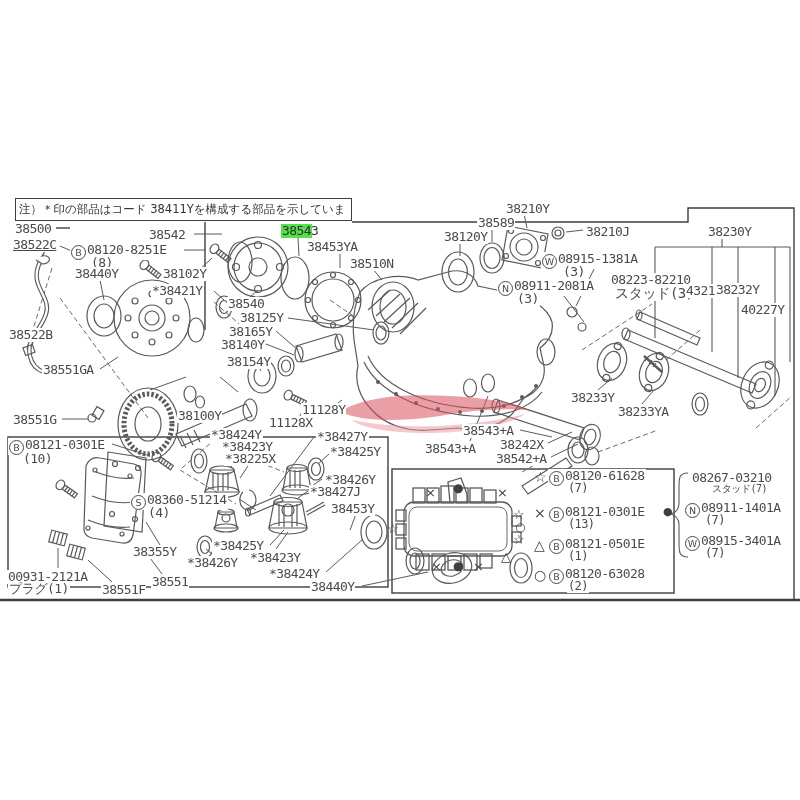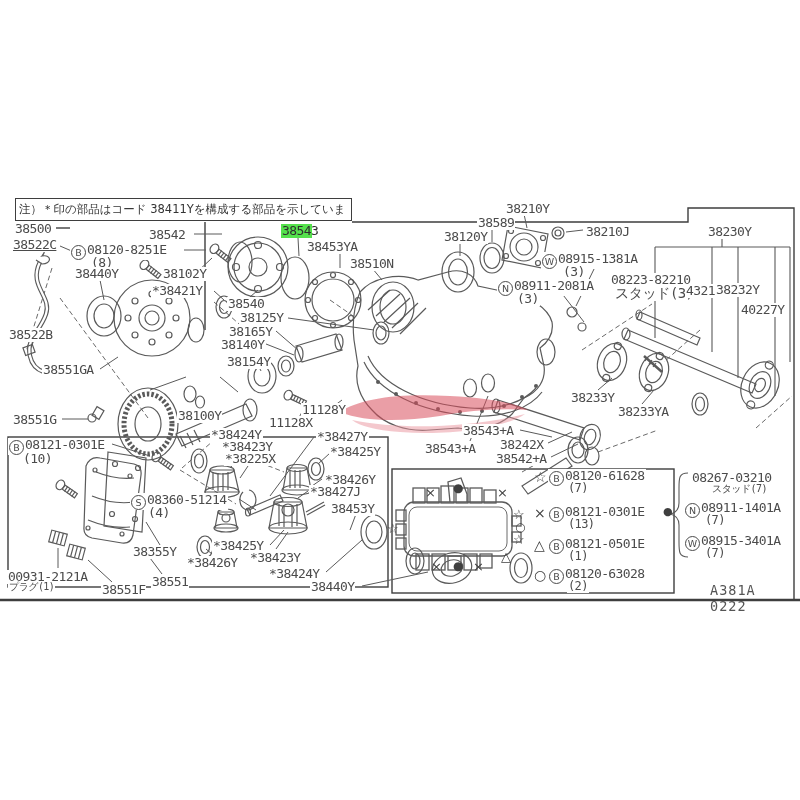--- a/index.html
+++ b/index.html
@@ -400,21 +400,21 @@
       <div class="lbl" style="left: 268px; top: 416px;">11128X</div>
       <div class="lbl" style="left: 8px; top: 328px;">38522B</div>
       <div class="lbl" style="left: 42px; top: 363px;">38551GA</div>
       <div class="lbl" style="left: 12px; top: 413px;">38551G</div>
       <div class="lbl" style="left: 8px; top: 438px;"><span class="circ">B</span>08121-0301E</div>
       <div class="lbl" style="left: 22px; top: 452px;">(10)</div>
       <div class="lbl" style="left: 130px; top: 493px;"><span class="circ">S</span>08360-51214</div>
       <div class="lbl" style="left: 147px; top: 506px;">(4)</div>
       <div class="lbl" style="left: 132px; top: 545px;">38355Y</div>
       <div class="lbl" style="left: 7px; top: 570px;">00931-2121A</div>
-      <div class="lbl" style="left: 8px; top: 582px; font-size: 10px;">プラグ(1)</div>
+      <div class="lbl" style="left: 8px; top: 582px; font-size: 13px;">プラグ(1)</div>
       <div class="lbl" style="left: 101px; top: 583px;">38551F</div>
       <div class="lbl" style="left: 151px; top: 575px;">38551</div>
       <div class="lbl" style="left: 210px; top: 428px;">*38424Y</div>
       <div class="lbl" style="left: 221px; top: 440px;">*38423Y</div>
       <div class="lbl" style="left: 224px; top: 452px;">*38225X</div>
       <div class="lbl" style="left: 316px; top: 430px;">*38427Y</div>
       <div class="lbl" style="left: 329px; top: 445px;">*38425Y</div>
       <div class="lbl" style="left: 324px; top: 473px;">*38426Y</div>
       <div class="lbl" style="left: 309px; top: 485px;">*38427J</div>
       <div class="lbl" style="left: 330px; top: 502px;">38453Y</div>
@@ -455,14 +455,13 @@
       <div class="lbl" style="left: 548px; top: 567px;"><span class="circ">B</span>08120-63028</div>
       <div class="lbl" style="left: 567px; top: 580px; font-size: 12px;">(2)</div>
       <div class="lbl sym" style="left: 662px; top: 506px; font-size: 11px;">●</div>
       <div class="lbl" style="left: 691px; top: 471px;">08267-03210</div>
       <div class="lbl" style="left: 711px; top: 484px; font-size: 10px;">スタッド(7)</div>
       <div class="lbl" style="left: 684px; top: 501px;"><span class="circ">N</span>08911-1401A</div>
       <div class="lbl" style="left: 704px; top: 514px; font-size: 12px;">(7)</div>
       <div class="lbl" style="left: 684px; top: 534px;"><span class="circ">W</span>08915-3401A</div>
       <div class="lbl" style="left: 704px; top: 547px; font-size: 12px;">(7)</div>
     </div>
-  <div id="drawcode">A381A 0222</div>
 </div>
 
 </body></html>

